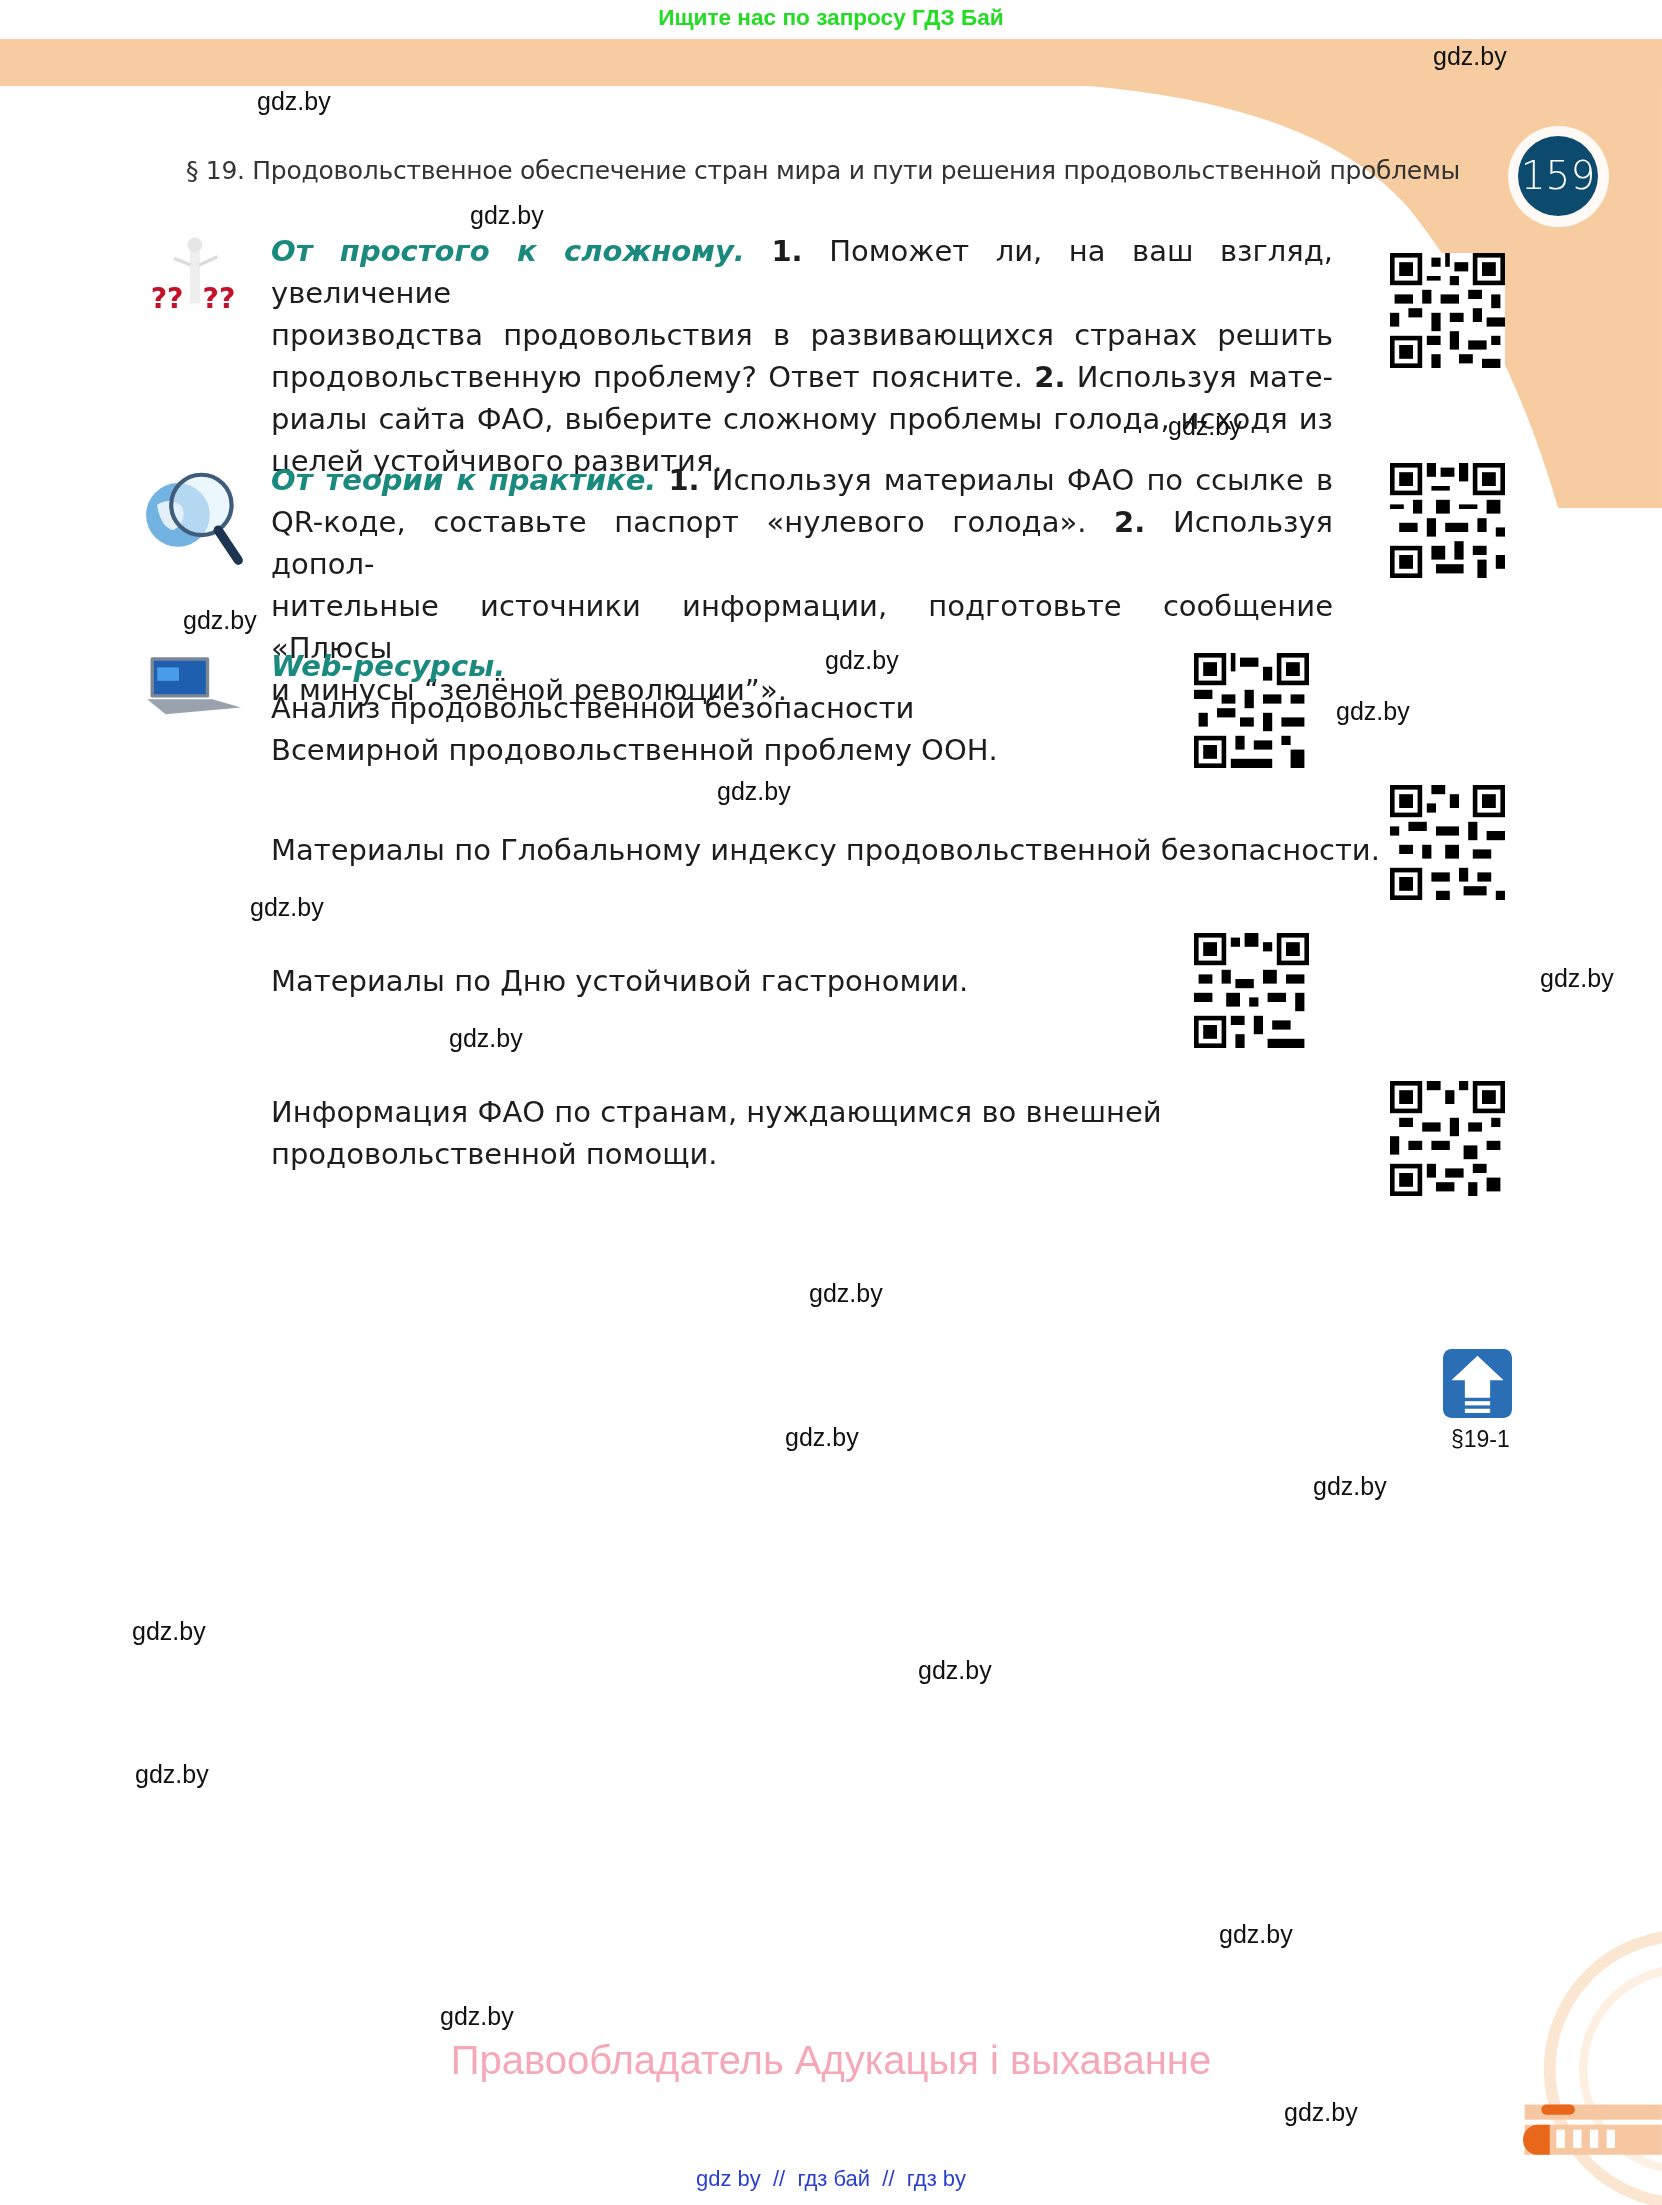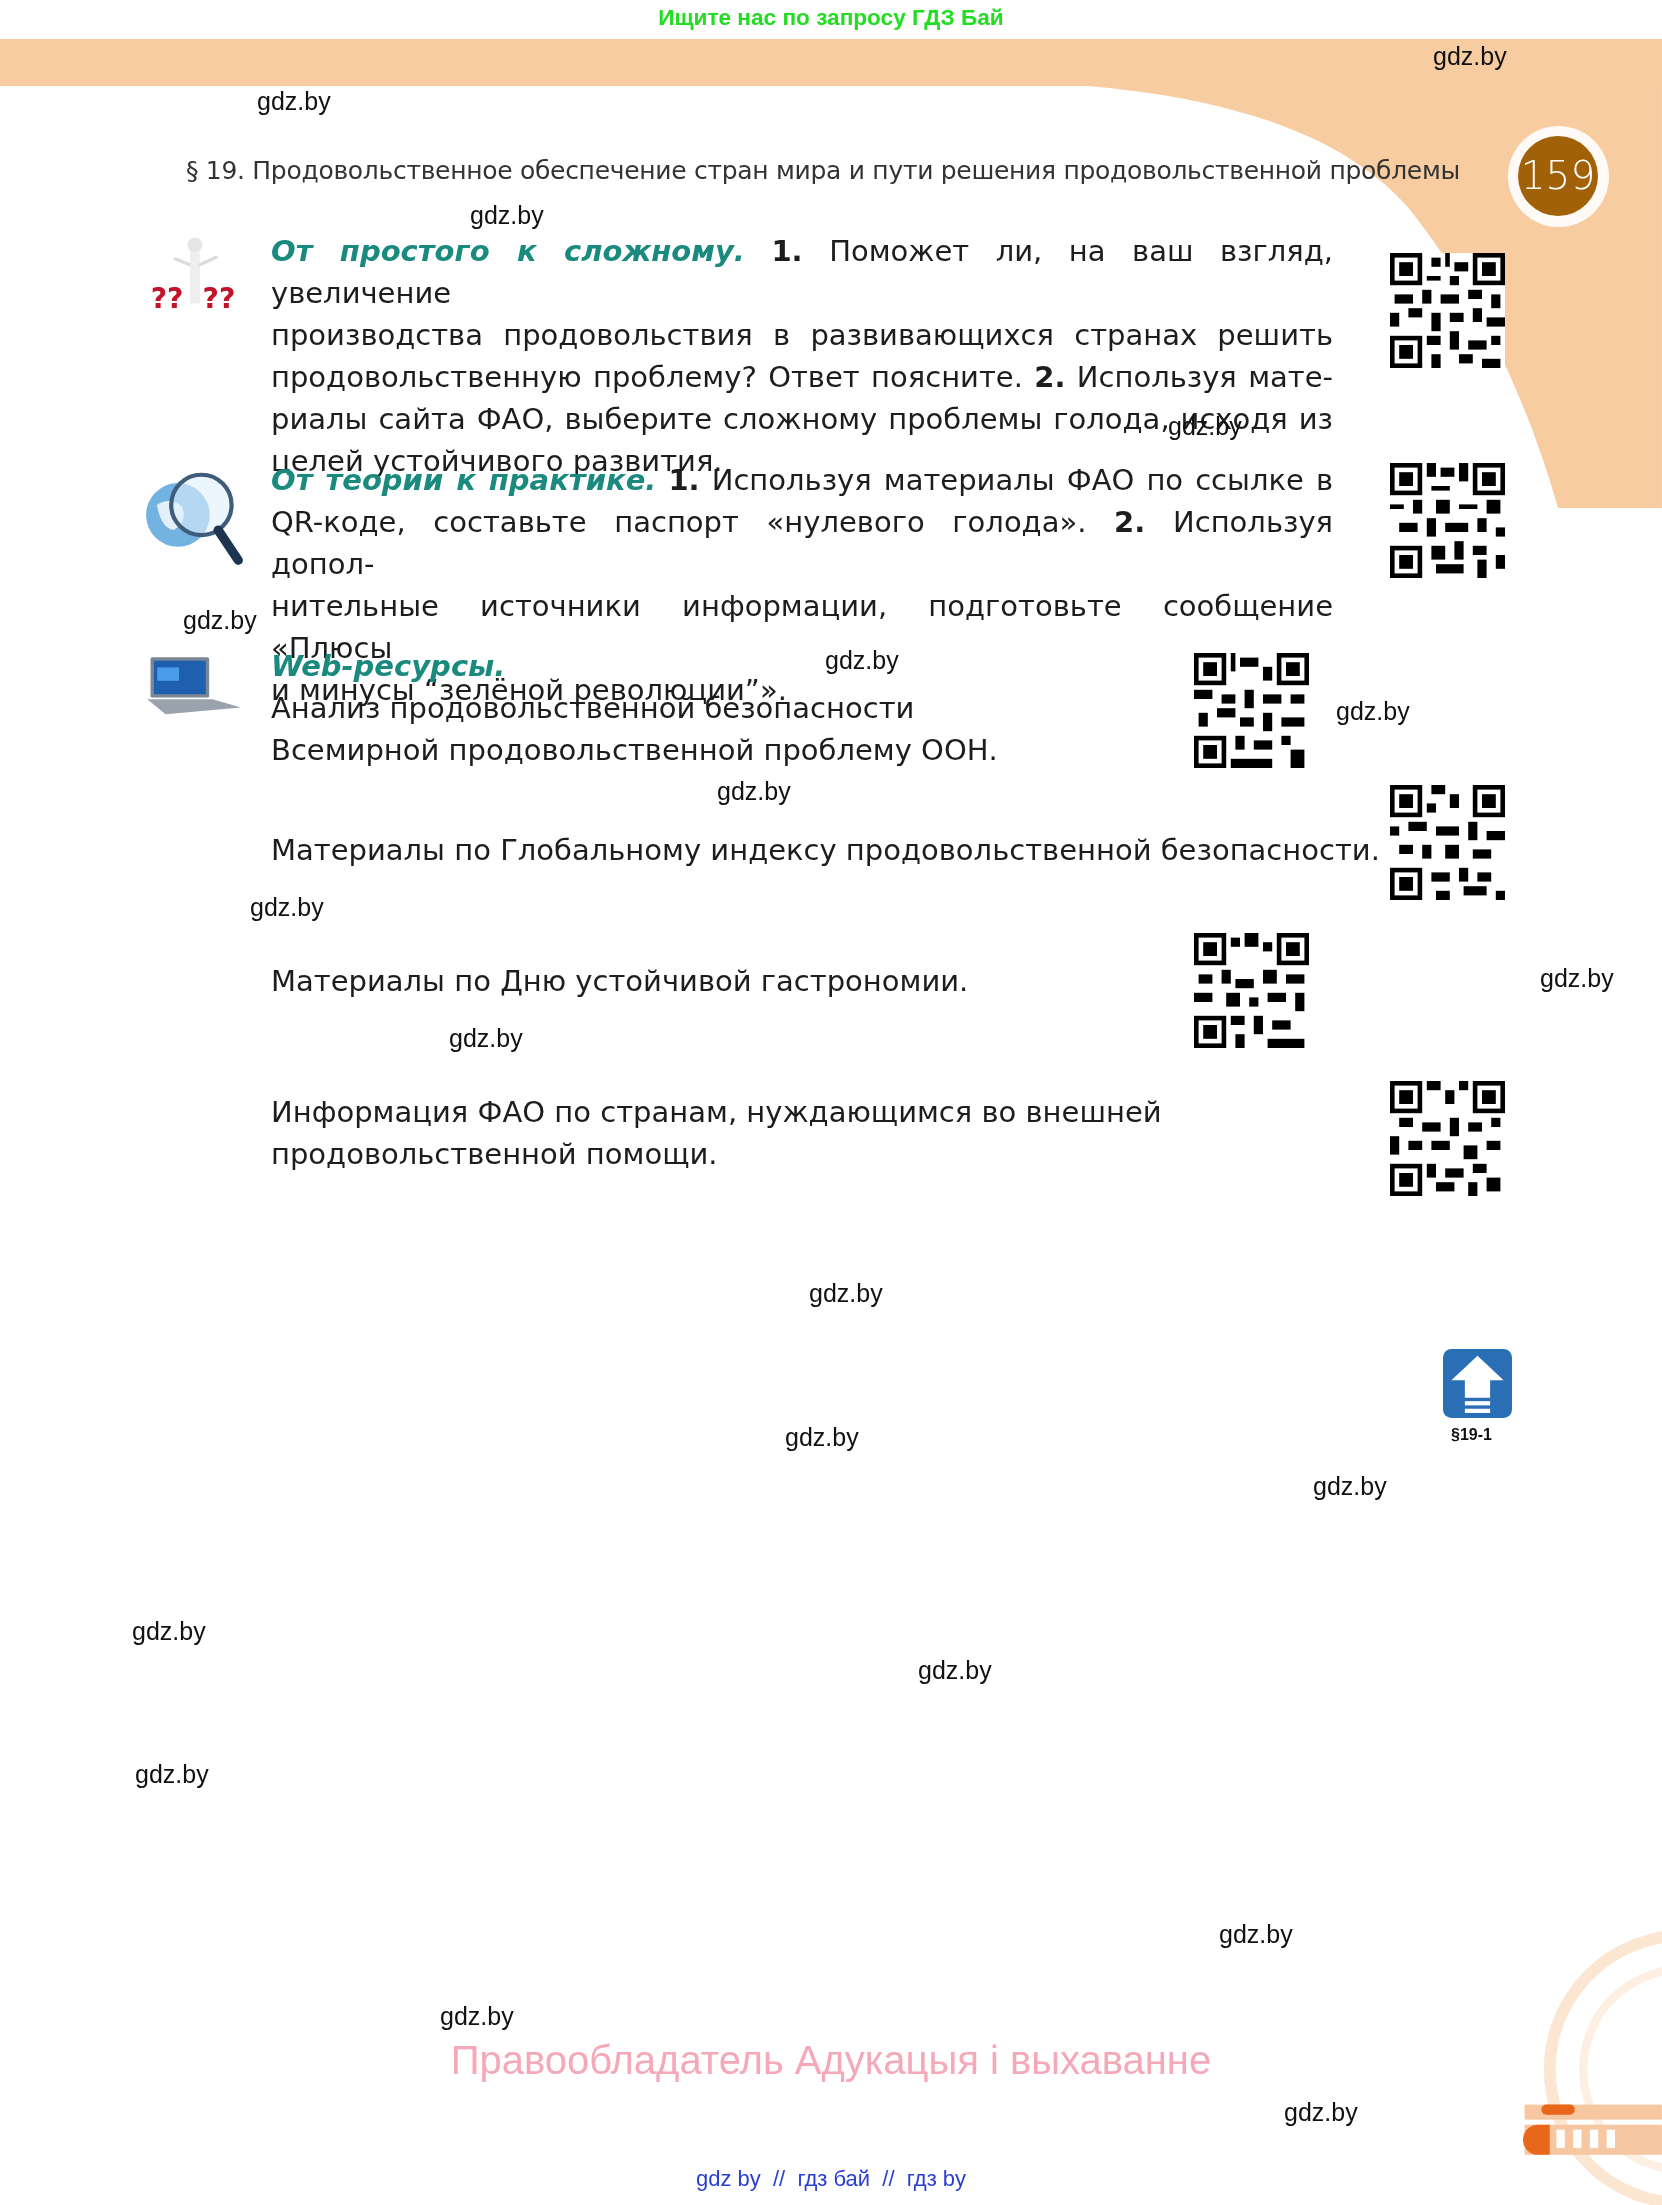--- a/index.html
+++ b/index.html
@@ -6,33 +6,33 @@
   body { width:1662px; height:2205px; position:relative; overflow:hidden; background:#ffffff;
          font-family:"DejaVu Sans", sans-serif; color:#1a1a1a; }
   .abs { position:absolute; }
   .topbar { left:0; top:0; width:1662px; height:39px; background:#fff; text-align:center; }
   .topbar span { color:#22dd22; font-family:"Liberation Sans", sans-serif; font-size:22.6px; line-height:35px;font-weight:bold; }
   .band { left:0; top:39px; width:1662px; height:47px; background:#f7cca0; }
   .curve { left:1089px; top:39px; width:573px; height:469px; }
   .badge { left:1508px; top:126px; width:101px; height:101px; border-radius:50%;
            background:#ffffff; opacity:0.9; }
   .badge-inner { left:1518px; top:136px; width:80px; height:80px; border-radius:50%;
-           background:#a16207; color:#fff; text-align:center; line-height:80px; font-size:39px;
+           background:#0c4a6e; color:#fff; text-align:center; line-height:80px; font-size:39px;
            font-family:"DejaVu Sans", sans-serif; font-weight:300; }
   .header-title { left:186px; top:156px; font-size:25px; color:#333; font-family:"DejaVu Sans", sans-serif; letter-spacing:-0.3px; }
   .wm { font-family:"Liberation Sans", sans-serif; font-size:25px; color:#111; }
   .para { font-family:"DejaVu Sans", sans-serif; font-size:29px; line-height:42px; color:#1d1d1d; text-align:justify; }
   .lead { color:#1a8a7e; font-weight:bold; font-style:italic; }
   .num { font-weight:bold; }
   .qr { width:115px; height:115px; }
   .bottom-wm { left:0; top:2038px; width:1662px; text-align:center; font-family:"Liberation Sans", sans-serif;
            font-size:40px; color:#f4a8b8; }
   .footer-links { left:0; top:2166px; width:1662px; text-align:center; font-family:"Liberation Sans", sans-serif;
            font-size:22px; color:#2a3fd0; }
-  .sec-label { font-family:"Liberation Sans", sans-serif; font-weight:bold; font-size:16px; color:#111;text-align:center; }
+  .sec-label { font-family:"Liberation Sans", sans-serif; font-weight:normal; font-size:23px; color:#111;text-align:center; }
 </style>
 </head>
 <body>
 
 <div class="abs topbar">
   <span>Ищите нас по запросу ГДЗ Бай</span>
 </div>
 
 <div class="abs band"></div>
 <svg class="abs curve" viewBox="0 0 684 560" width="573" height="469">

